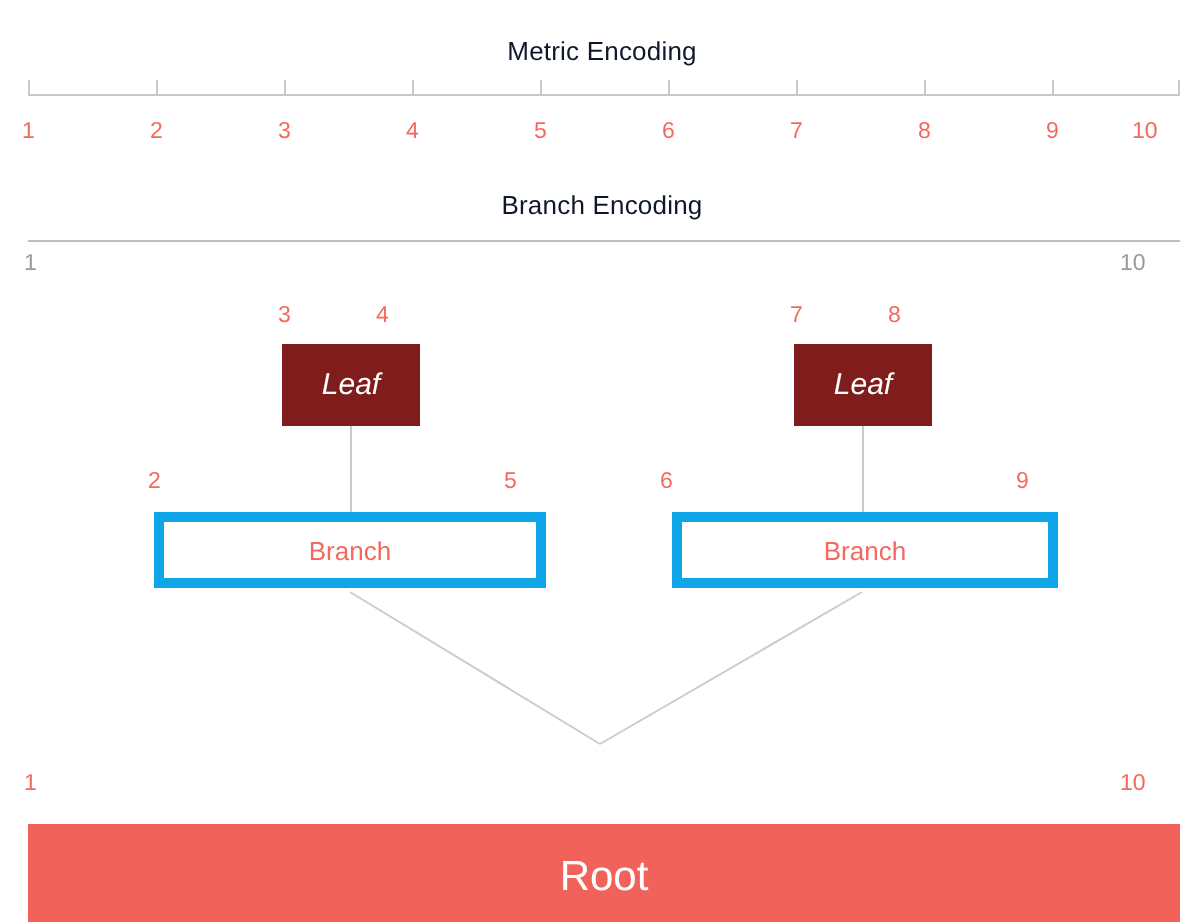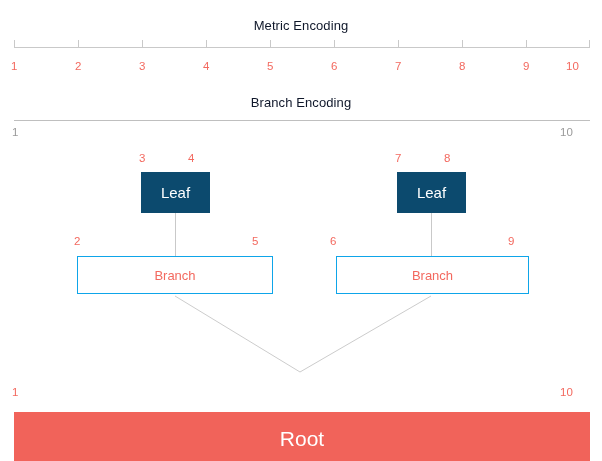--- a/index.html
+++ b/index.html
@@ -67,32 +67,33 @@
     left: 14px;
     top: 120px;
     width: 576px;
     height: 1px;
     background: #bfbfbf;
   }
 
   
   .leaf-box {
     position: absolute;
-    background: #0c4a6e;
+    background: #7f1d1d;
     color: #ffffff;
     font-size: 15px;
     display: flex;
     align-items: center;
     justify-content: center;
     box-sizing: border-box;
+    font-style: italic;
   }
   .branch-box {
     position: absolute;
     background: #ffffff;
-    border: 1px solid #0ea5e9;
+    border: 5px solid #0ea5e9;
     color: #f3695f;
     font-size: 13px;
     display: flex;
     align-items: center;
     justify-content: center;
     box-sizing: border-box;
   }
   #root-box {
     position: absolute;
     left: 14px;

